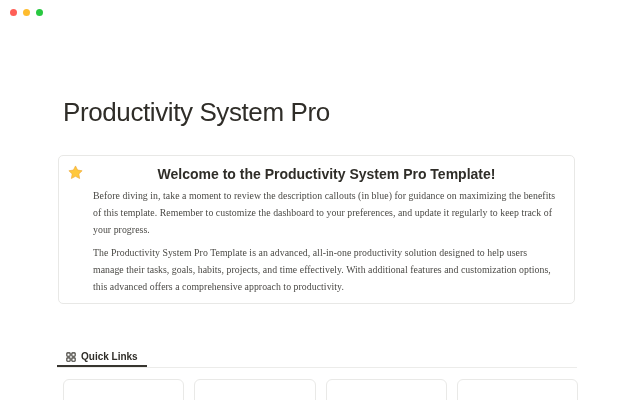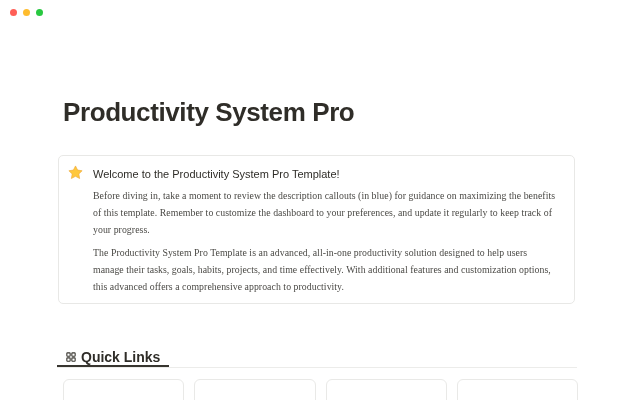--- a/index.html
+++ b/index.html
@@ -14,36 +14,36 @@
   
   .traffic-lights { position: absolute; left: 10px; top: 9px; display: flex; gap: 6px; }
   .dot { width: 7px; height: 7px; border-radius: 50%; display: inline-block; }
   .dot.red { background: #ff5f57; }
   .dot.yellow { background: #febc2e; }
   .dot.green { background: #28c840; }
 
   
   .page-title {
     position: absolute; left: 63px; top: 97px;
-    font-size: 26px; line-height: 30px; font-weight: 700;
+    font-size: 26px; line-height: 30px; font-weight: 400;
     letter-spacing: -0.4px; color: #2f2d28;
   }
 
   
   .callout {
     position: absolute; left: 58px; top: 155px; width: 517px;
     background: #ffffff;
     border: 1px solid #e8e8e6; border-radius: 5px;
     padding: 11px 14px 8px 34px;
   }
   .callout-icon {
     position: absolute; left: 9px; top: 9px; width: 15px; height: 15px;
   }
   .callout-heading {
-    font-size: 11px; line-height: 14px; font-weight: 400; color: #2f2d28;
+    font-size: 14px; line-height: 14px; font-weight: 700; color: #2f2d28; text-align: center;
   }
   .callout p {
     margin-top: 6px;
     font-size: 9.8px; line-height: 17px; color: #4a4945;
     letter-spacing: 0.05px;
     font-family: Liberation Serif, serif;
   }
 
   
   .tab-divider {
@@ -51,21 +51,21 @@
     background: #ececea;
   }
   .tab-row { position: absolute; left: 57px; top: 348px; display: flex; }
   .tab {
     height: 19px; display: inline-flex; align-items: center; gap: 5px;
     padding: 0 9px; cursor: pointer;
     border-bottom: 2px solid #37352f;
   }
   .tab-icon { width: 10px; height: 10px; display: block; }
   .tab-label {
-    font-size: 14px; font-weight: 700; color: #2f2d28; white-space: nowrap; text-align: right;
+    font-size: 10px; font-weight: 700; color: #2f2d28; white-space: nowrap; text-align: right;
   }
 
   
   .cards { position: absolute; left: 63px; top: 379px; width: 515px; display: flex; gap: 10px; }
   .card {
     flex: 1; height: 30px; background: #ffffff;
     border: 1px solid #e9e9e7; border-radius: 6px 6px 0 0;
     cursor: pointer;
   }
 </style>

